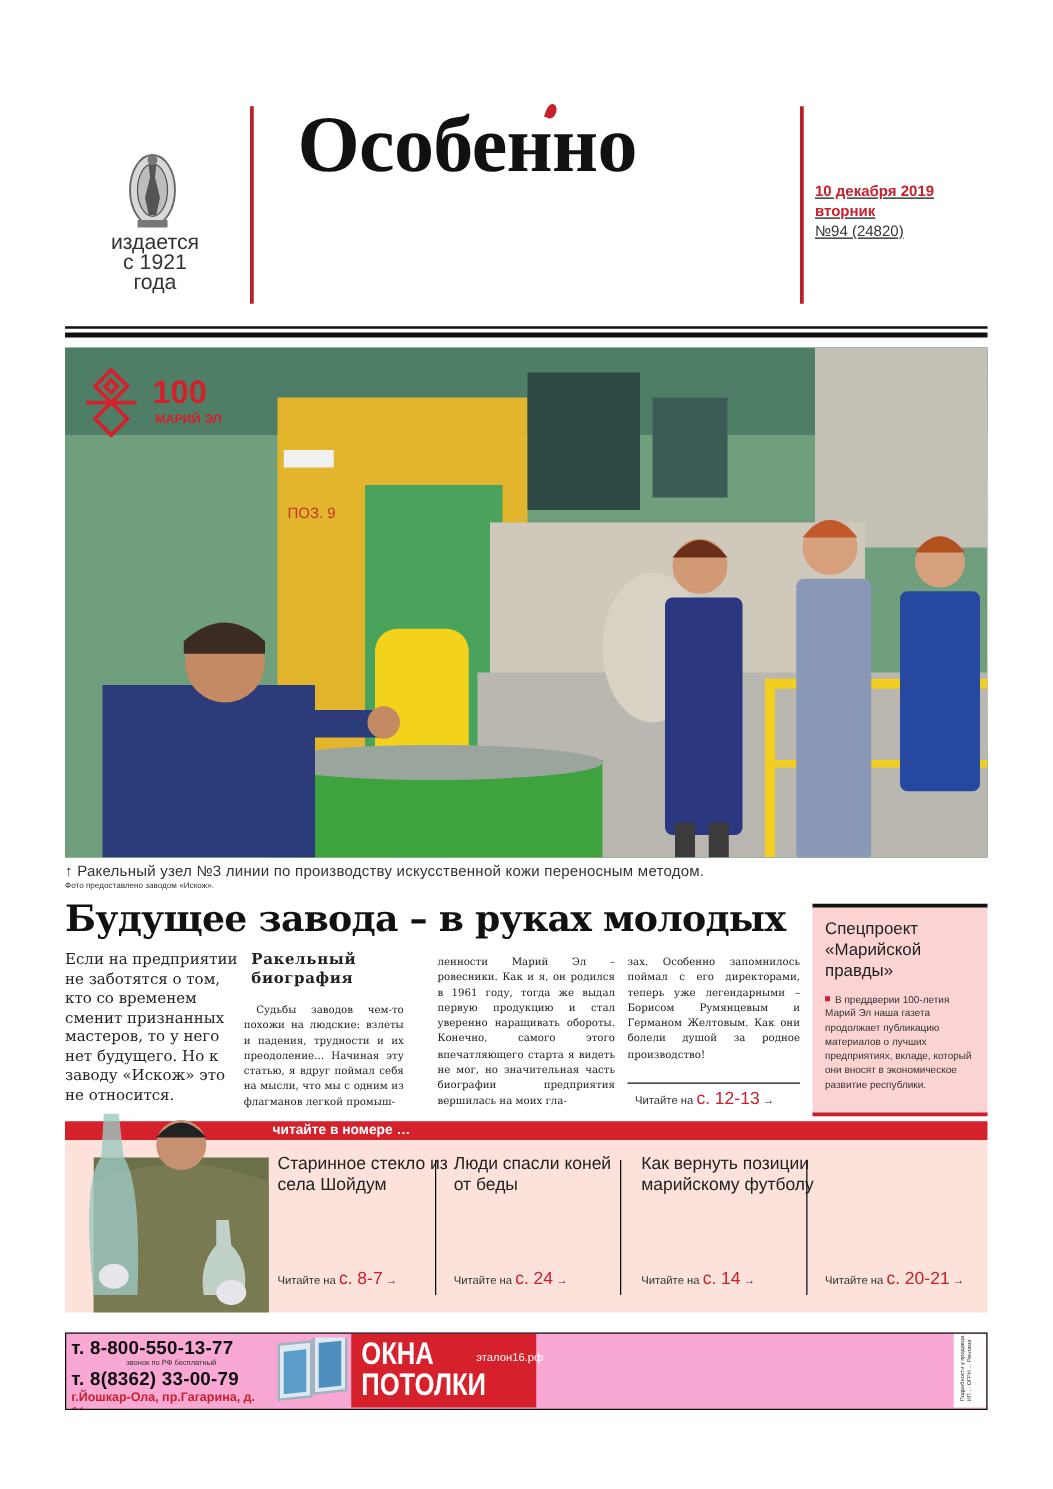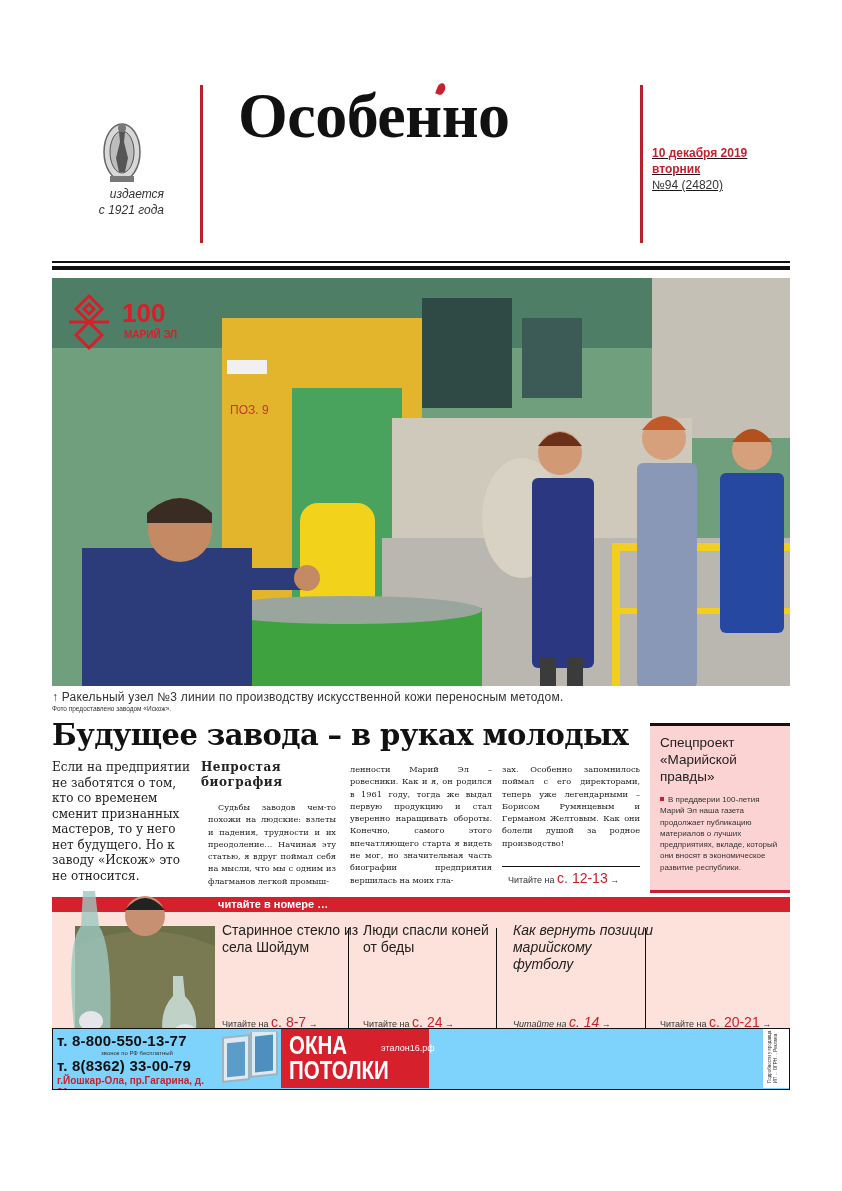--- a/index.html
+++ b/index.html
@@ -2,22 +2,22 @@
 <html><head>
 <meta charset="utf-8">
 <style>
   * { box-sizing: border-box; margin: 0; padding: 0; }
   html, body { width: 842px; height: 1191px; background: #ffffff; overflow: hidden; }
   body { position: relative; font-family: "Liberation Sans", sans-serif; color: #1a1a1a; }
 
   
   .masthead { position: absolute; left: 0; top: 0; width: 842px; height: 260px; }
   .order-badge { position: absolute; left: 100px; top: 118px; width: 44px; height: 70px; }
-  .since { position: absolute; left: 84px; top: 186px; width: 80px; text-align: right;
-           font-size: 12px; line-height: 16px; color: #333; font-style: italic; }
+  .since { position: absolute; left: 84px; top: 186px; width: 80px; text-align: center;
+           font-size: 17px; line-height: 16px; color: #333; }
   .vrule { position: absolute; width: 3px; background: #b8202a; }
   .vrule.left { left: 200px; top: 85px; height: 158px; }
   .vrule.right { left: 640px; top: 85px; height: 158px; }
   .title-top { position: absolute; left: 238px; top: 80px; font-family: "Liberation Serif", serif;
                font-size: 64px; line-height: 72px; color: #111; letter-spacing: -0.5px; }
   .title-accent { position: absolute; left: 437px; top: 83px; width: 8px; height: 12px;
                   background: #c8202c; border-radius: 50% 50% 50% 0; transform: rotate(20deg); }
   .title-bottom { position: absolute; left: 240px; top: 140px; font-family: "Liberation Serif", serif;
                   font-size: 98px; line-height: 100px; color: #d31f2b; letter-spacing: 0px; }
   .issue { position: absolute; left: 652px; top: 145px; font-size: 12px; line-height: 16px; text-decoration: underline; }
@@ -39,21 +39,21 @@
   
   .headline { position: absolute; left: 52px; top: 714px; font-family: "DejaVu Serif", serif; font-weight: bold;
               font-size: 29px; line-height: 42px; color: #111; letter-spacing: -0.6px; }
 
   .lead { position: absolute; left: 52px; top: 760px; width: 140px; font-family: "DejaVu Serif", serif;
           font-size: 12px; line-height: 15.5px; color: #222; }
   .subhead { position: absolute; left: 201px; top: 760px; width: 130px; font-family: "DejaVu Serif", serif;
              font-weight: bold; font-size: 12px; line-height: 15px; color: #222; letter-spacing: 0.5px; }
   .col { position: absolute; font-family: "DejaVu Serif", serif; font-size: 8.2px; line-height: 12.3px;
          color: #222; text-align: justify; }
-  .col.c1 { left: 208px; top: 801px; width: 128px; text-indent: 10px; }
+  .col.c1 { left: 195px; top: 801px; width: 128px; text-indent: 10px; }
   .col.c2 { left: 350px; top: 763px; width: 142px; }
   .col.c3 { left: 502px; top: 763px; width: 138px; }
   .col-rule { position: absolute; left: 502px; top: 866px; width: 138px; height: 1px; background: #111; }
   .read-main { position: absolute; left: 508px; top: 870px; font-size: 9px; color: #333; white-space: nowrap; }
   .read-main .pg, .teaser .pg { color: #c8202c; font-size: 14px; }
 
   
   .spec { position: absolute; left: 650px; top: 723px; width: 140px; height: 170px; background: #fbd3d2;
           border-top: 3px solid #111; border-bottom: 3px solid #c8202c; padding: 8px 8px 0 10px; }
   .spec-title { font-size: 13.5px; line-height: 17px; color: #222; }
@@ -65,21 +65,21 @@
   .teaser-bar-label { position: absolute; left: 218px; top: 897px; height: 16px; line-height: 15px;
                       color: #fff; font-weight: bold; font-size: 11px; }
   .teaser-bg { position: absolute; left: 52px; top: 912px; width: 738px; height: 138px; background: #fce2da; }
   .teaser-photo { position: absolute; left: 55px; top: 886px; width: 165px; height: 164px; }
   .teaser { position: absolute; top: 922px; width: 140px; height: 120px; }
   .teaser .t-title { font-size: 14px; line-height: 17px; color: #222; }
   .teaser .t-read { position: absolute; left: 0; top: 92px; font-size: 9px; color: #333; white-space: nowrap; }
   .teaser-sep { position: absolute; top: 928px; width: 1px; height: 108px; background: #111; }
 
   
-  .ad { position: absolute; left: 52px; top: 1028px; width: 738px; height: 62px; border: 1.5px solid #111; overflow: hidden; background: #7dd3fc; }
+  .ad { position: absolute; left: 52px; top: 1066px; width: 738px; height: 62px; border: 1.5px solid #111; overflow: hidden; background: #f9a8d4; }
   .ad-contacts { position: absolute; left: 4px; top: 3px; width: 160px; }
   .ad-phone { font-weight: bold; font-size: 15px; line-height: 18px; color: #111; letter-spacing: 0.2px; }
   .ad-note { font-size: 6px; line-height: 7px; text-align: center; color: #333; }
   .ad-address { font-size: 10px; line-height: 12px; color: #c8202c; font-weight: bold; }
   .ad-window { position: absolute; left: 168px; top: 3px; width: 60px; height: 54px; }
   .ad-red { position: absolute; left: 228px; top: 0; width: 148px; height: 59px; background: #d6202b; }
   .ad-big { position: absolute; left: 8px; font-weight: bold; color: #fff; font-size: 25px; line-height: 26px;
             font-family: "Liberation Sans", sans-serif; transform: scaleX(0.82); transform-origin: left; }
   .ad-big.b1 { top: 3px; } .ad-big.b2 { top: 28px; }
   .ad-site { position: absolute; left: 100px; top: 14px; color: #fff; font-size: 9px; }
@@ -180,21 +180,21 @@
     <text x="58" y="30" font-family="Liberation Sans, sans-serif" font-weight="bold" font-size="26" fill="#d4202b">100</text>
     <text x="60" y="46" font-family="Liberation Sans, sans-serif" font-weight="bold" font-size="10" fill="#d4202b">МАРИЙ ЭЛ</text>
   </svg>
 </figure>
 
 <p class="caption">↑ Ракельный узел №3 линии по производству искусственной кожи переносным методом.</p>
 <p class="credit">Фото предоставлено заводом «Искож».</p>
 
 <h2 class="headline">Будущее завода – в руках молодых</h2>
 <p class="lead">Если на предприятии не заботятся о том, кто со временем сменит признанных мастеров, то у него нет будущего. Но к заводу «Искож» это не относится.</p>
-<h3 class="subhead">Непростая биография</h3>
+<h3 class="subhead">Ракельный биография</h3>
 <p class="col c1">Судьбы заводов чем-то похожи на людские: взлеты и падения, трудности и их преодоление… Начиная эту статью, я вдруг поймал себя на мысли, что мы с одним из флагманов легкой промыш-</p>
 <p class="col c2">ленности Марий Эл – ровесники. Как и я, он родился в 1961 году, тогда же выдал первую продукцию и стал уверенно наращивать обороты. Конечно, самого этого впечатляющего старта я видеть не мог, но значительная часть биографии предприятия вершилась на моих гла-</p>
 <p class="col c3">зах. Особенно запомнилось поймал с его директорами, теперь уже легендарными – Борисом Румянцевым и Германом Желтовым. Как они болели душой за родное производство!</p>
 <div class="col-rule"></div>
 <a class="read-main">
   <span>Читайте на</span>
   <span class="pg">с. 12-13</span>
   <span>→</span>
 </a>
 
@@ -233,21 +233,21 @@
 <div class="teaser" style="left:363px;">
   <div class="t-title">Люди спасли коней от беды</div>
   <div class="t-read">
     <span>Читайте на</span>
     <span class="pg">с. 24</span>
     <span>→</span>
   </div>
 </div>
 <div class="teaser-sep" style="left:496px;"></div>
 
-<div class="teaser" style="left:513px;font-style:italic;">
+<div class="teaser" style="left:513px;">
   <div class="t-title">Как вернуть позиции марийскому футболу</div>
   <div class="t-read">
     <span>Читайте на</span>
     <span class="pg">с. 14</span>
     <span>→</span>
   </div>
 </div>
 <div class="teaser-sep" style="left:645px;"></div>
 
 <div class="teaser" style="left:660px;">

